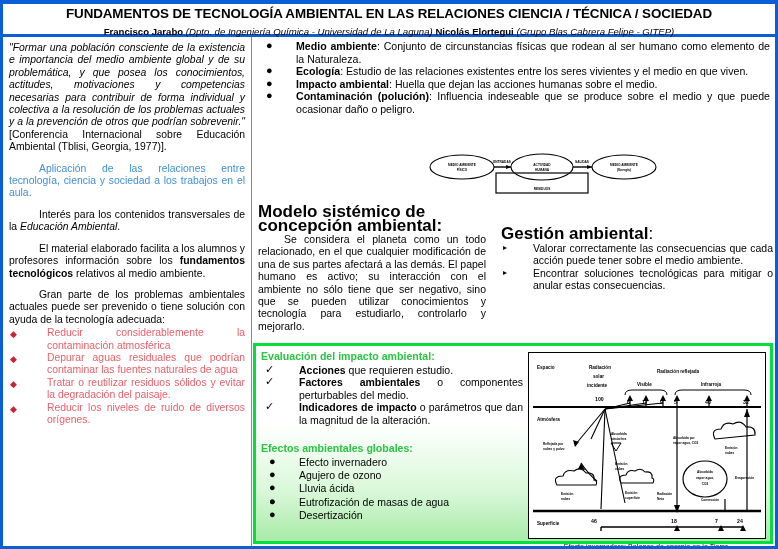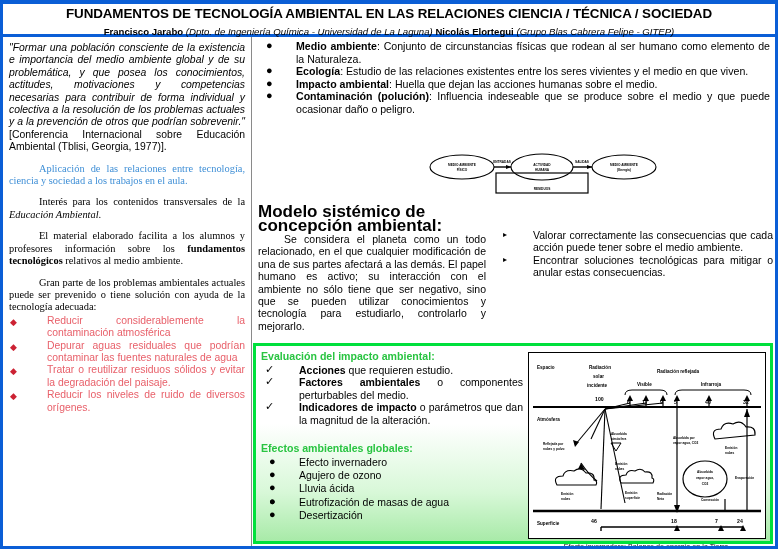--- a/index.html
+++ b/index.html
@@ -60,21 +60,21 @@
     border-right: 1px solid #8a8a8a;
     background: #fff;
   }
   .lp {
     font-size: 10.4px;
     line-height: 12.4px;
     text-align: justify;
     color: #000;
     margin: 0 0 9px 0;
   }
-  .lp.ind { text-indent: 30px; font-family: Liberation Serif, serif; }
+  .lp.ind { text-indent: 30px; }
   .quote { font-style: italic; }
   .blue { color: #3f8fd6; }
   .redlist { margin: 0; padding: 0; list-style: none; }
   .redlist li {
     position: relative;
     font-size: 10.4px;
     line-height: 12.4px;
     color: #e8606a;
     text-align: justify;
     padding-left: 38px;
@@ -304,20 +304,21 @@
       </svg>
     </div>
 
     <div id="model-col">
       <div class="sec-head">Modelo sistémico de</div>
       <div class="sec-head">concepción ambiental:</div>
       <p class="mp ind">Se considera el planeta como un todo relacionado, en el que cualquier modificación de una de sus partes afectará a las demás. El papel humano es activo; su interacción con el ambiente no sólo tiene que ser negativo, sino que se pueden utilizar conocimientos y tecnología para estudiarlo, controlarlo y mejorarlo.</p>
     </div>
 
     <div id="gestion-col">
+      <div class="sec-head"><span>Gestión ambiental</span><span class="n">:</span></div>
       <ul class="arrowlist">
         <li><span class="arr">▸</span><span>Valorar correctamente las consecuencias que cada acción puede tener sobre el medio ambiente.</span></li>
         <li><span class="arr">▸</span><span>Encontrar soluciones tecnológicas para mitigar o anular estas consecuencias.</span></li>
       </ul>
     </div>
   </div>
 
   <div id="green-panel">
 
     <div id="green-left">

